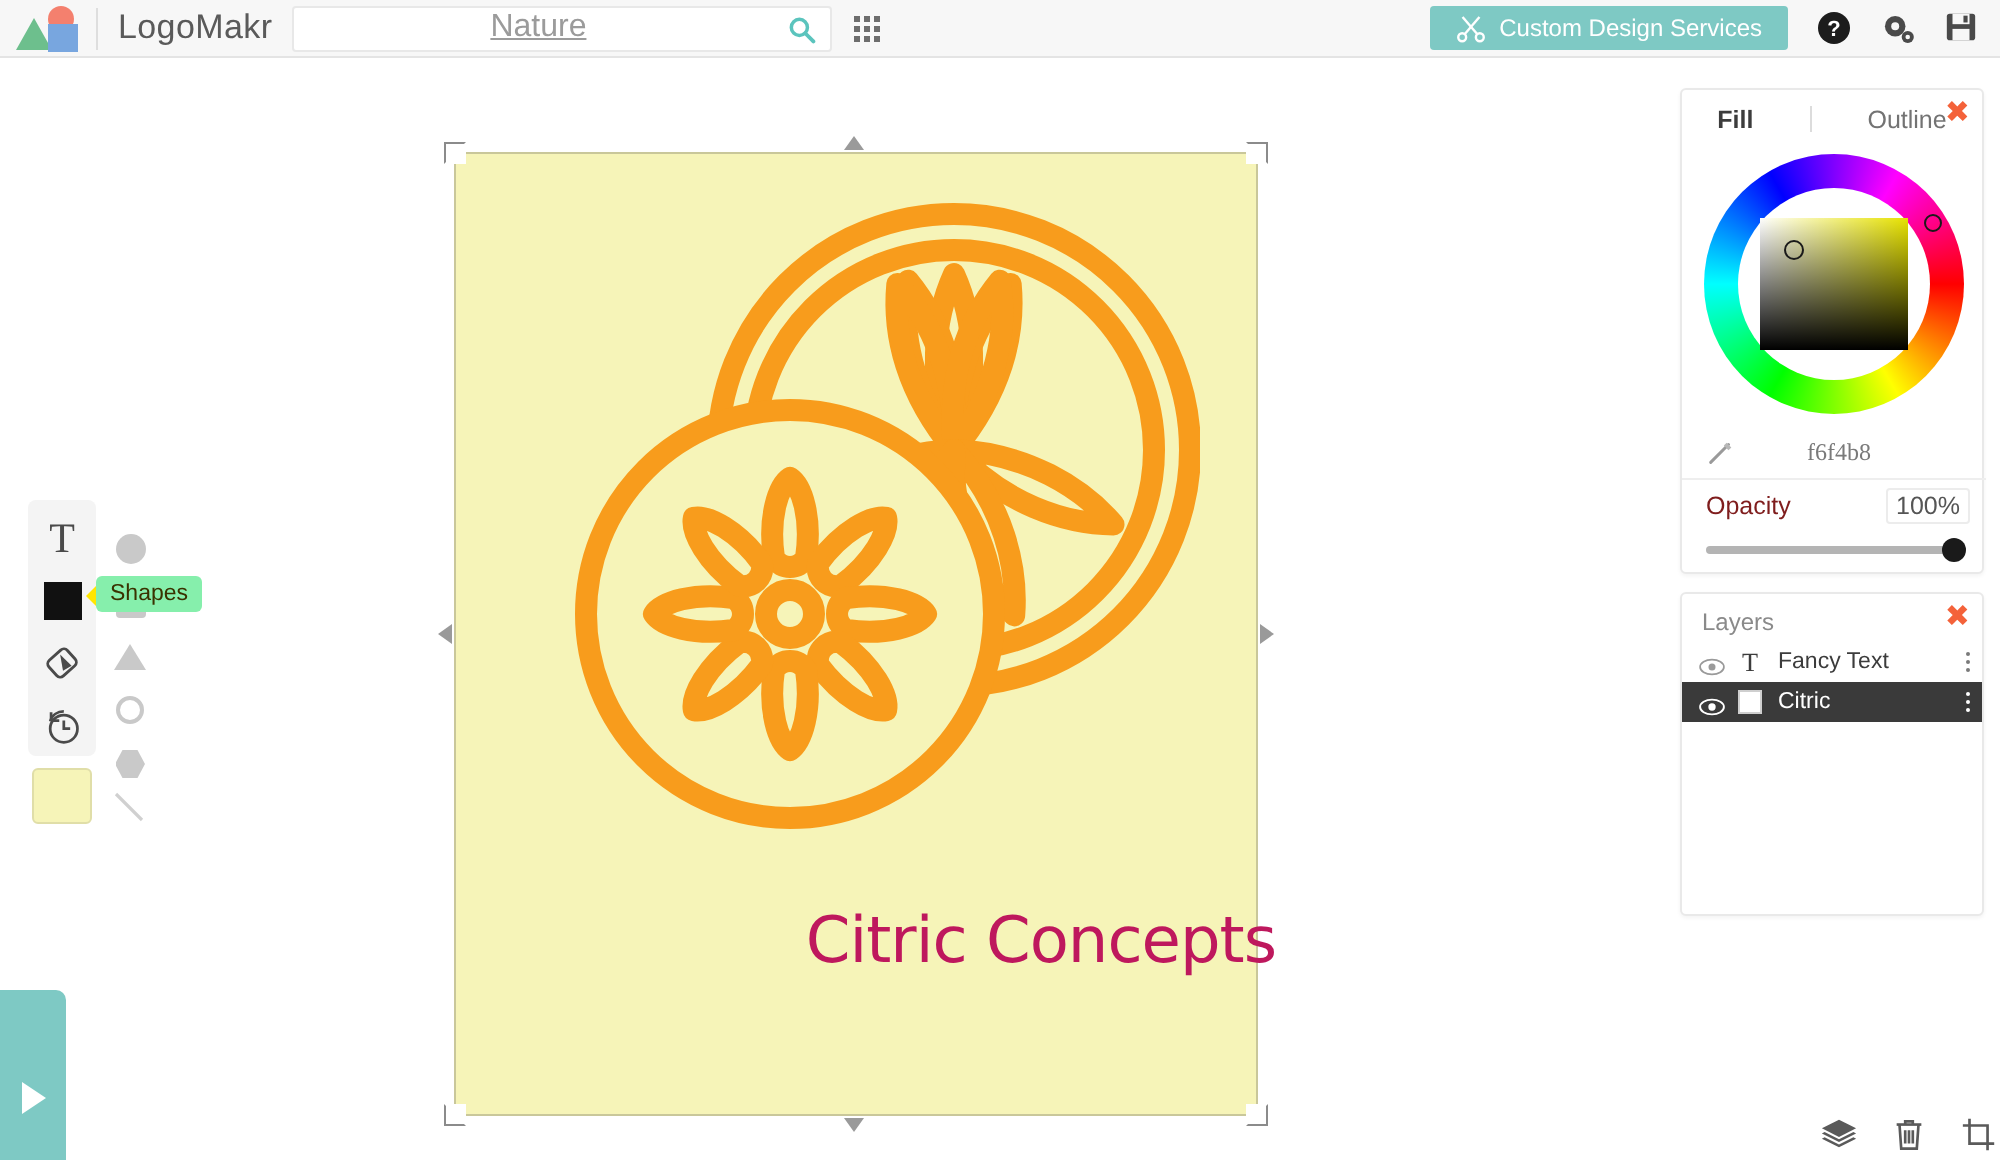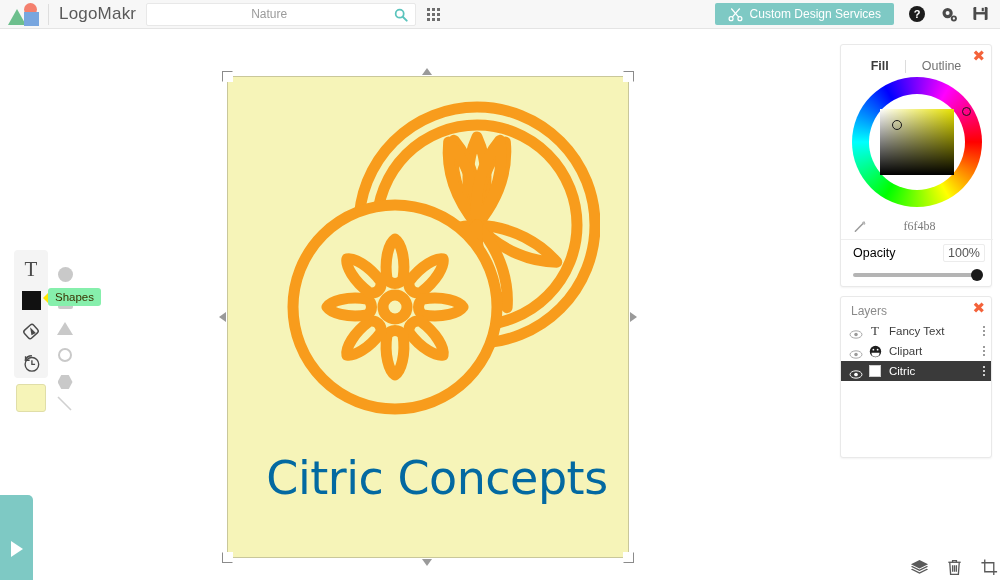--- a/index.html
+++ b/index.html
@@ -30,22 +30,23 @@
   .brand-sep{width:1px;height:21px;background:#dedede;margin:0 10px 0 6px;}
   .brand-name{font-size:17px;color:#5a5a5a;letter-spacing:.2px;}
 
   .search-wrap{
     position:relative;margin-left:10px;width:270px;height:23px;
     background:#fff;border:1px solid #e8e8e8;border-radius:2px;
     display:flex;align-items:center;box-sizing:border-box;
   }
   .search-input{
     border:0;outline:0;background:transparent;width:240px;height:21px;
-    text-align:center;font-size:12px;color:#9b9b9b;
+    text-align:center;font-size:16px;color:#9b9b9b;
     font-family:"Liberation Sans", sans-serif;
+    text-decoration:underline;
   }
   .search-input::placeholder{color:#9b9b9b;}
   .search-icon{position:absolute;right:7px;top:4px;width:14px;height:14px;}
   .grid-icon{margin-left:11px;display:grid;grid-template-columns:repeat(3,3px);
     grid-template-rows:repeat(3,3px);gap:2px;}
   .grid-icon i{display:block;width:3px;height:3px;background:#6d6d6d;}
 
   .header-right{margin-left:auto;display:flex;align-items:center;padding-right:10px;}
   .cds-btn{
     display:flex;align-items:center;gap:7px;
@@ -61,23 +62,23 @@
   .artboard-outer{position:absolute;left:219px;top:39px;width:418px;height:498px;}
   .artboard{
     position:absolute;left:8px;top:8px;width:402px;height:482px;
     background:#f6f4b8;
     border:1px solid #c9c79a;
     box-sizing:border-box;
   }
   .clipart{position:absolute;left:52px;top:18px;width:320px;height:330px;}
   .logo-text{
     position:absolute;left:8px;top:374px;width:402px;
-    text-align:center;
+    text-align:right;
     font-family:"DejaVu Sans", sans-serif;
-    font-size:46px;color:#0369a1;letter-spacing:-0.5px;white-space:nowrap;
+    font-size:32px;color:#be185d;letter-spacing:-0.5px;white-space:nowrap;
   }
 
   
   .h-corner{position:absolute;width:11px;height:11px;border:1.5px solid #8b8b8b;background:#fff;box-sizing:border-box;}
   .hc-tl{left:3px;top:3px;border-right-color:transparent;border-bottom-color:transparent;}
   .hc-tr{left:404px;top:3px;border-left-color:transparent;border-bottom-color:transparent;}
   .hc-bl{left:3px;top:484px;border-right-color:transparent;border-top-color:transparent;}
   .hc-br{left:404px;top:484px;border-left-color:transparent;border-top-color:transparent;}
   .h-tri{position:absolute;width:0;height:0;}
   .ht-top{left:203px;top:0px;border-left:5px solid transparent;border-right:5px solid transparent;border-bottom:7px solid #9a9a9a;}
@@ -125,21 +126,21 @@
   }
   .flyout-tab i{display:block;width:0;height:0;
     border-top:8px solid transparent;border-bottom:8px solid transparent;border-left:12px solid #fff;}
 
   
   .rp-color{
     position:absolute;left:840px;top:44px;width:152px;height:243px;
     background:#ffffff;border:1px solid #e9e9e9;border-radius:3px;box-sizing:border-box;
     box-shadow:0 1px 2px rgba(0,0,0,.05);
   }
-  .rp-tabs{display:flex;align-items:center;justify-content:center;height:26px;gap:0;padding-top:8px;}
+  .rp-tabs{display:flex;justify-content:center;height:26px;gap:12px;padding-top:8px;}
   .rp-tab{font-size:12.5px;color:#737373;padding:0 16px;cursor:pointer;}
   .rp-tab.active{color:#3c3c3c;font-weight:bold;}
   .rp-tab-sep{width:1px;height:13px;background:#dcdcdc;}
   .close-x{position:absolute;right:6px;top:4px;font-size:15px;color:#f4623a;cursor:pointer;line-height:1;font-family:"DejaVu Sans",sans-serif;}
 
   .wheel-wrap{position:absolute;left:11px;top:32px;width:130px;height:130px;}
   .wheel{position:absolute;left:0;top:0;width:130px;height:130px;border-radius:50%;
     background:conic-gradient(from 90deg,
       #ff0000 0deg,#ff8000 30deg,#ffff00 60deg,#80ff00 90deg,
       #00ff00 120deg,#00ff80 150deg,#00ffff 180deg,#0080ff 210deg,
@@ -151,21 +152,21 @@
   .sv-box .sv-w{position:absolute;inset:0;background:linear-gradient(to right,#fff,rgba(255,255,255,0));}
   .sv-box .sv-b{position:absolute;inset:0;background:linear-gradient(to bottom,rgba(0,0,0,0),#000);}
   .sv-knob{position:absolute;left:40px;top:43px;width:10px;height:10px;border-radius:50%;border:1.5px solid #1a1a1a;box-sizing:border-box;z-index:3;}
 
   .hex-row{position:absolute;left:0;top:168px;width:152px;height:26px;display:flex;align-items:center;}
   .dropper{margin-left:12px;width:15px;height:15px;}
   .hex-val{flex:1;text-align:center;font-size:12px;color:#7a7a7a;margin-right:22px;font-family:Liberation Serif, serif;}
 
   .opacity-row{position:absolute;left:0;top:194px;width:152px;height:26px;
     border-top:1px solid #eeeeee;display:flex;align-items:center;box-sizing:border-box;}
-  .op-label{margin-left:12px;font-size:12.5px;color:#000000;}
+  .op-label{margin-left:12px;font-size:12.5px;color:#7f1d1d;}
   .op-value{margin-left:auto;margin-right:8px;font-size:12.5px;color:#555;
     border:1px solid #ececec;padding:1px 4px;border-radius:2px;background:#fff;}
   .op-slider{position:absolute;left:12px;top:224px;width:128px;height:12px;}
   .op-track{position:absolute;left:0;top:4px;width:128px;height:4px;background:#b4b4b4;border-radius:2px;}
   .op-thumb{position:absolute;left:118px;top:0;width:12px;height:12px;border-radius:50%;background:#1a1a1a;}
 
   .rp-layers{
     position:absolute;left:840px;top:296px;width:152px;height:162px;
     background:#ffffff;border:1px solid #e9e9e9;border-radius:3px;box-sizing:border-box;
     box-shadow:0 1px 2px rgba(0,0,0,.05);overflow:hidden;
@@ -437,42 +438,20 @@
         </svg>
     </span>
     <span class="lr-name">Fancy Text</span>
     <span class="lr-dots">
         <b></b>
         <b></b>
         <b></b>
       </span>
   </div>
 
-  <div class="layer-row">
-    <span class="lr-eye">
-      <svg viewBox="0 0 16 11" width="14" height="11">
-          <ellipse cx="8" cy="5.5" rx="6.8" ry="4.2" fill="none" stroke="#9a9a9a" stroke-width="1"></ellipse>
-          <circle cx="8" cy="5.5" r="2" fill="#9a9a9a"></circle>
-        </svg>
-    </span>
-    <span class="lr-icon">
-      <svg viewBox="0 0 16 16" width="13" height="13">
-          <circle cx="8" cy="8" r="7" fill="#1f1f1f"></circle>
-          <circle cx="5.4" cy="5.8" r="1.1" fill="#fff"></circle>
-          <circle cx="10.6" cy="5.8" r="1.1" fill="#fff"></circle>
-          <path d="M3 9.4 H13 A5 5 0 0 1 3 9.4 Z" fill="#fff"></path>
-        </svg>
-    </span>
-    <span class="lr-name">Clipart</span>
-    <span class="lr-dots">
-        <b></b>
-        <b></b>
-        <b></b>
-      </span>
-  </div>
 
   <div class="layer-row sel">
     <span class="lr-eye">
       <svg viewBox="0 0 16 11" width="14" height="11">
           <ellipse cx="8" cy="5.5" rx="6.8" ry="4.2" fill="none" stroke="#ffffff" stroke-width="1.1"></ellipse>
           <circle cx="8" cy="5.5" r="2.1" fill="#ffffff"></circle>
         </svg>
     </span>
     <span class="lr-icon">
       <i class="sq-chip"></i>

